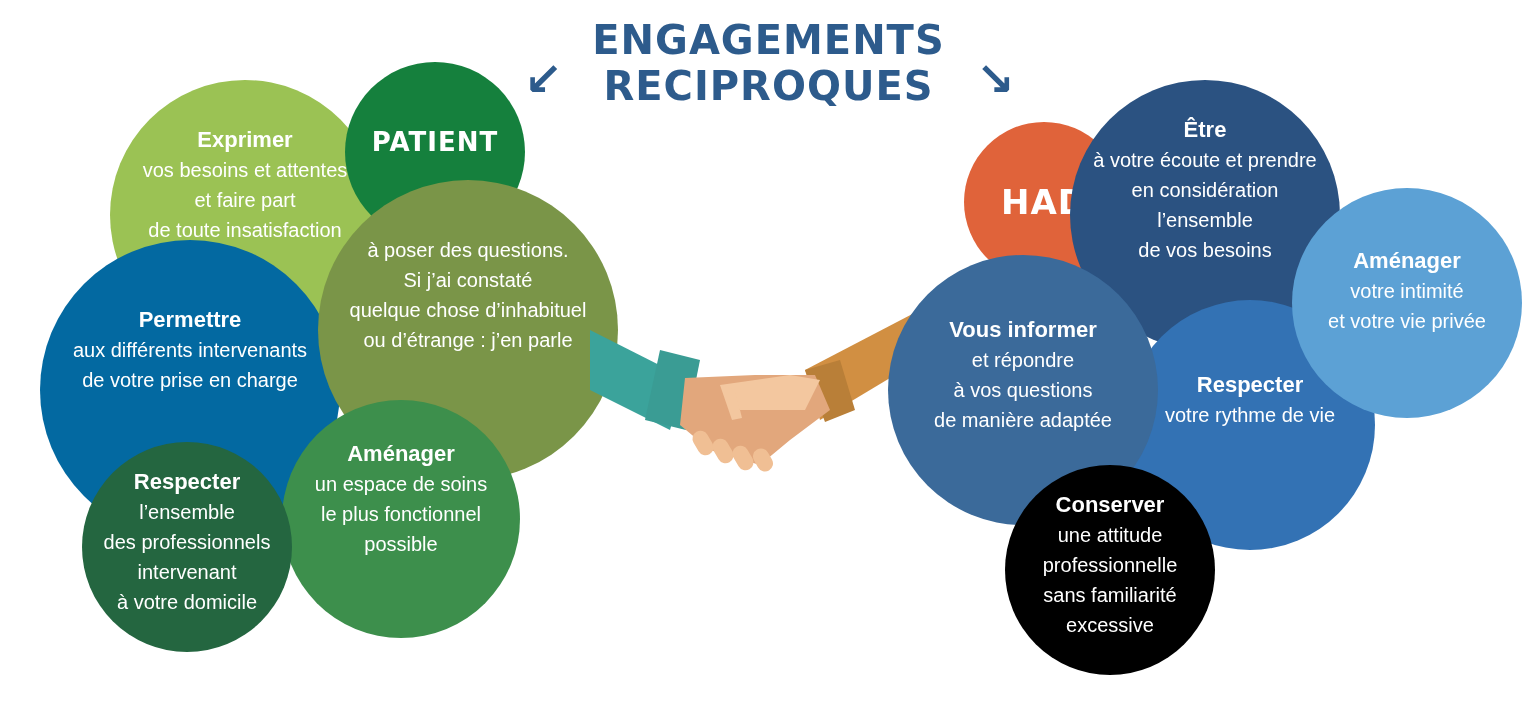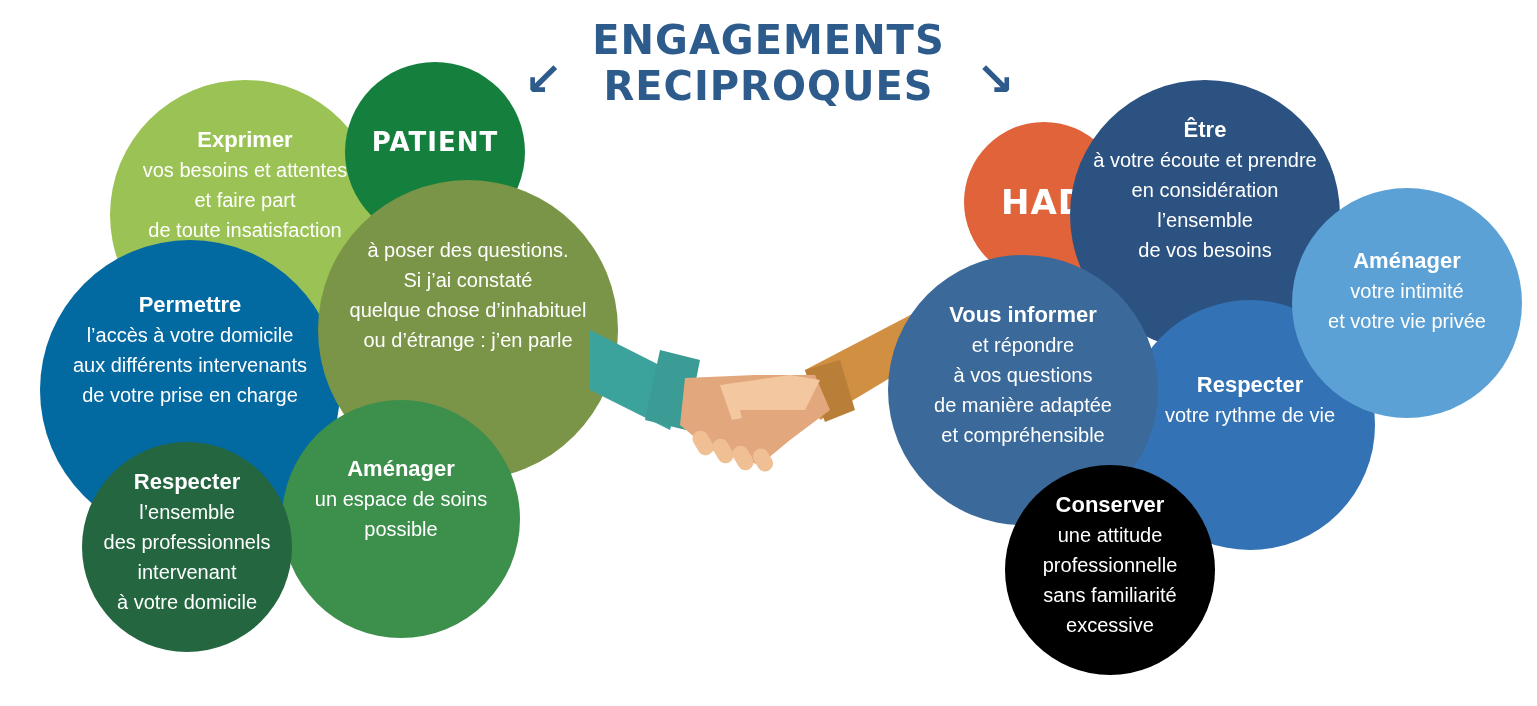--- a/index.html
+++ b/index.html
@@ -28,35 +28,35 @@
   <div class="line">et faire part</div>
   <div class="line">de toute insatisfaction</div>
 </div>
 
 <div class="circle" style="left:345px;top:62px;width:180px;height:180px;background:#15803d;padding-bottom:20px;">
   <div class="label-badge" style="font-size:26px;">PATIENT</div>
 </div>
 
 <div class="circle" style="left:40px;top:240px;width:300px;height:300px;background:#0369a1;padding-bottom:80px;">
   <div class="head">Permettre</div>
-  <div class="line">l’accès à votre domicile</div>
   <div class="line">aux différents intervenants</div>
   <div class="line">de votre prise en charge</div>
 </div>
 
 <div class="circle" style="left:318px;top:180px;width:300px;height:300px;background:#7a9548;padding-bottom:70px;">
   <div class="line">à poser des questions.</div>
   <div class="line">Si j’ai constaté</div>
   <div class="line">quelque chose d’inhabituel</div>
   <div class="line">ou d’étrange : j’en parle</div>
 </div>
 
 <div class="circle" style="left:282px;top:400px;width:238px;height:238px;background:#3d8f4c;padding-bottom:40px;">
   <div class="head">Aménager</div>
   <div class="line">un espace de soins</div>
+  <div class="line">le plus fonctionnel</div>
   <div class="line">possible</div>
 </div>
 
 <div class="circle" style="left:82px;top:442px;width:210px;height:210px;background:#246640;padding-bottom:10px;">
   <div class="head">Respecter</div>
   <div class="line">l’ensemble</div>
   <div class="line">des professionnels</div>
   <div class="line">intervenant</div>
   <div class="line">à votre domicile</div>
 </div>
@@ -95,21 +95,20 @@
 <div class="circle" style="left:1125px;top:300px;width:250px;height:250px;background:#3372b4;padding-bottom:50px;">
   <div class="head">Respecter</div>
   <div class="line">votre rythme de vie</div>
 </div>
 
 <div class="circle" style="left:888px;top:255px;width:270px;height:270px;background:#3b6a9a;padding-bottom:30px;">
   <div class="head">Vous informer</div>
   <div class="line">et répondre</div>
   <div class="line">à vos questions</div>
   <div class="line">de manière adaptée</div>
-  <div class="line">et compréhensible</div>
 </div>
 
 <div class="circle" style="left:1292px;top:188px;width:230px;height:230px;background:#5ca1d5;padding-bottom:25px;">
   <div class="head">Aménager</div>
   <div class="line">votre intimité</div>
   <div class="line">et votre vie privée</div>
 </div>
 
 <div class="circle" style="left:1005px;top:465px;width:210px;height:210px;background:#000000;padding-bottom:10px;">
   <div class="head">Conserver</div>

